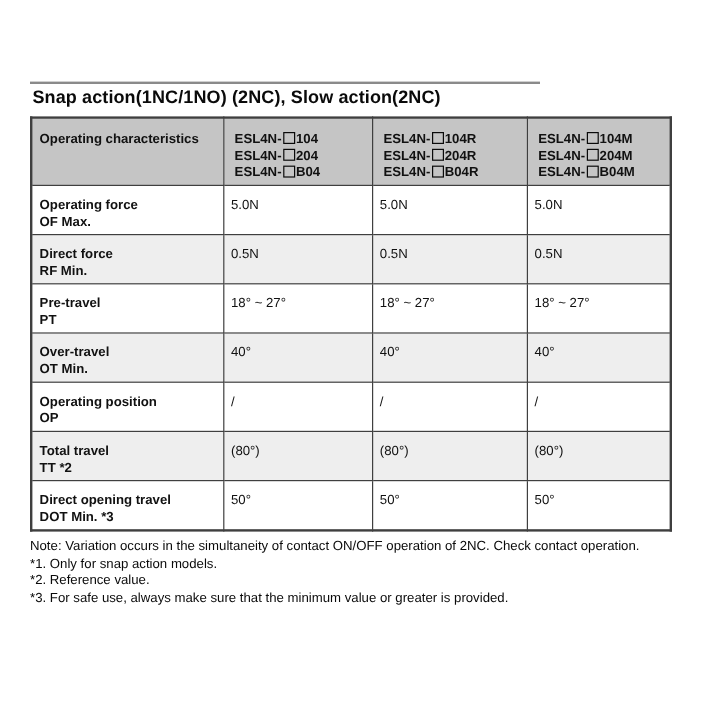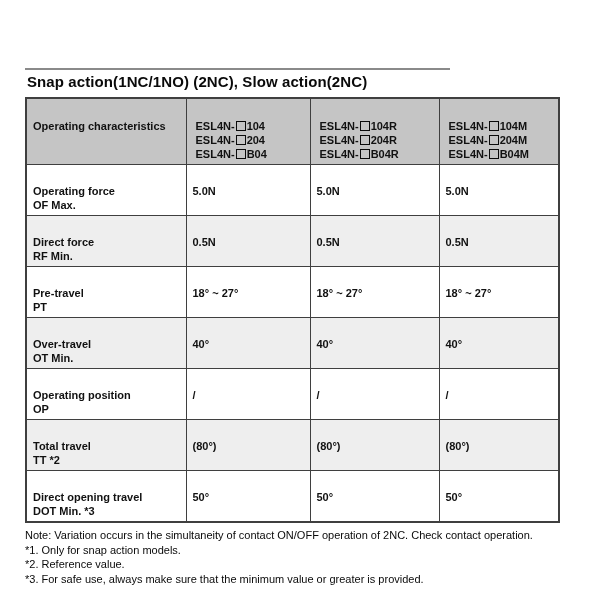--- a/index.html
+++ b/index.html
@@ -33,34 +33,34 @@
     border-collapse: collapse;
     table-layout: fixed;
     width: 533px;
     border: 2px solid var(--border, #3f3f3f);
   }
   .spec-table th, .spec-table td {
     border: 1.5px solid var(--border, #3f3f3f);
     vertical-align: top;
     font-size: 11px;
     text-align: left;
-    padding: 20px 4px 3px 6px;
+    padding: 10px 4px 3px 6px;
     overflow: hidden;
   }
   .spec-table thead tr { height: 52px; }
   .spec-table thead th {
     background: var(--header-bg, #c5c5c5);
     font-weight: bold;
     line-height: 14px;
   }
   .spec-table tbody tr { height: 34px; }
   .spec-table tbody tr:nth-child(even) { background: var(--alt-row-bg, #eeeeee); }
   .spec-table tbody tr:nth-child(odd)  { background: #ffffff; }
   .label-cell { font-weight: bold; line-height: 13.5px; }
-  .value-cell { font-weight: bold; padding-left: 9px; line-height: 13px; }
+  .value-cell { font-weight: normal; padding-left: 9px; line-height: 13px; }
   .model-line { white-space: nowrap; padding-left: 3px; }
   .cbox {
     display: inline-block;
     width: 8px; height: 8px;
     border: 1.5px solid #0a0a0a;
     margin: 0 1px 0 1px;
     vertical-align: -1px;
     background: transparent;
   }
   .col-label  { width: 160px; }

